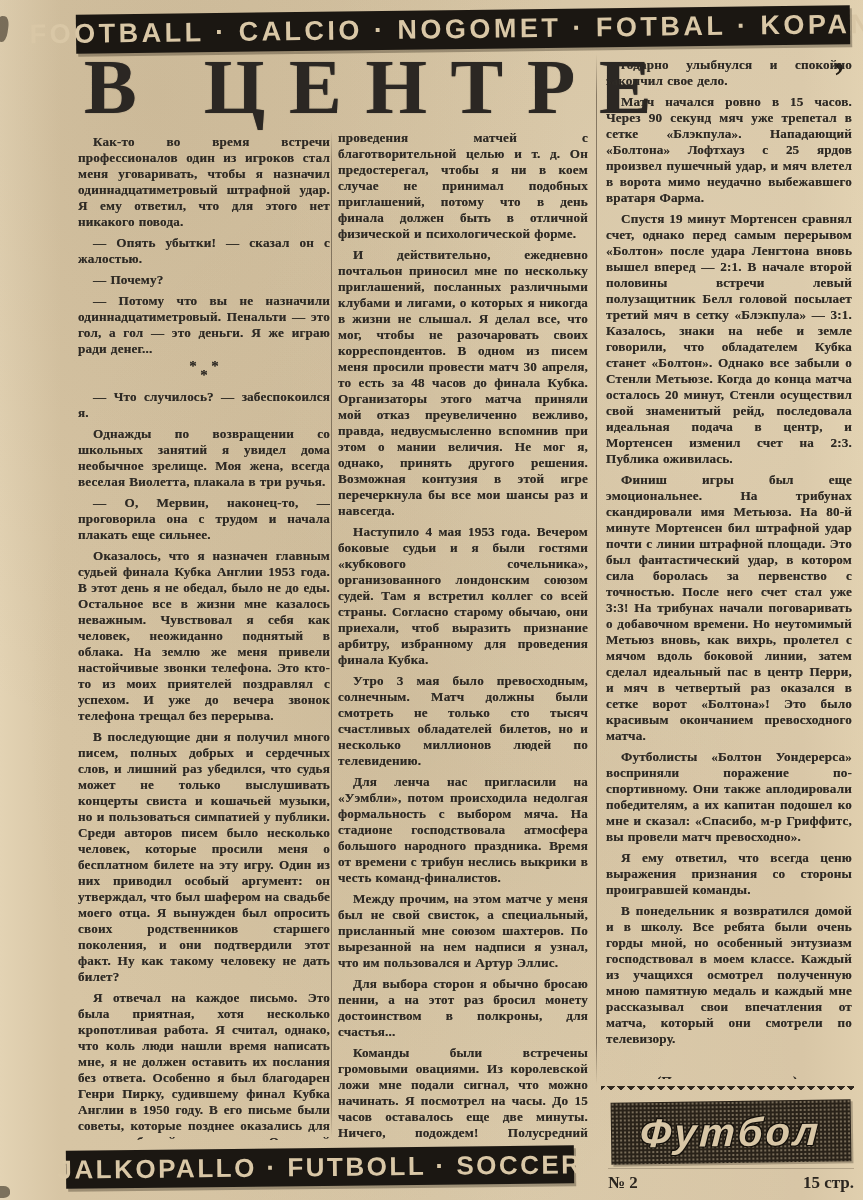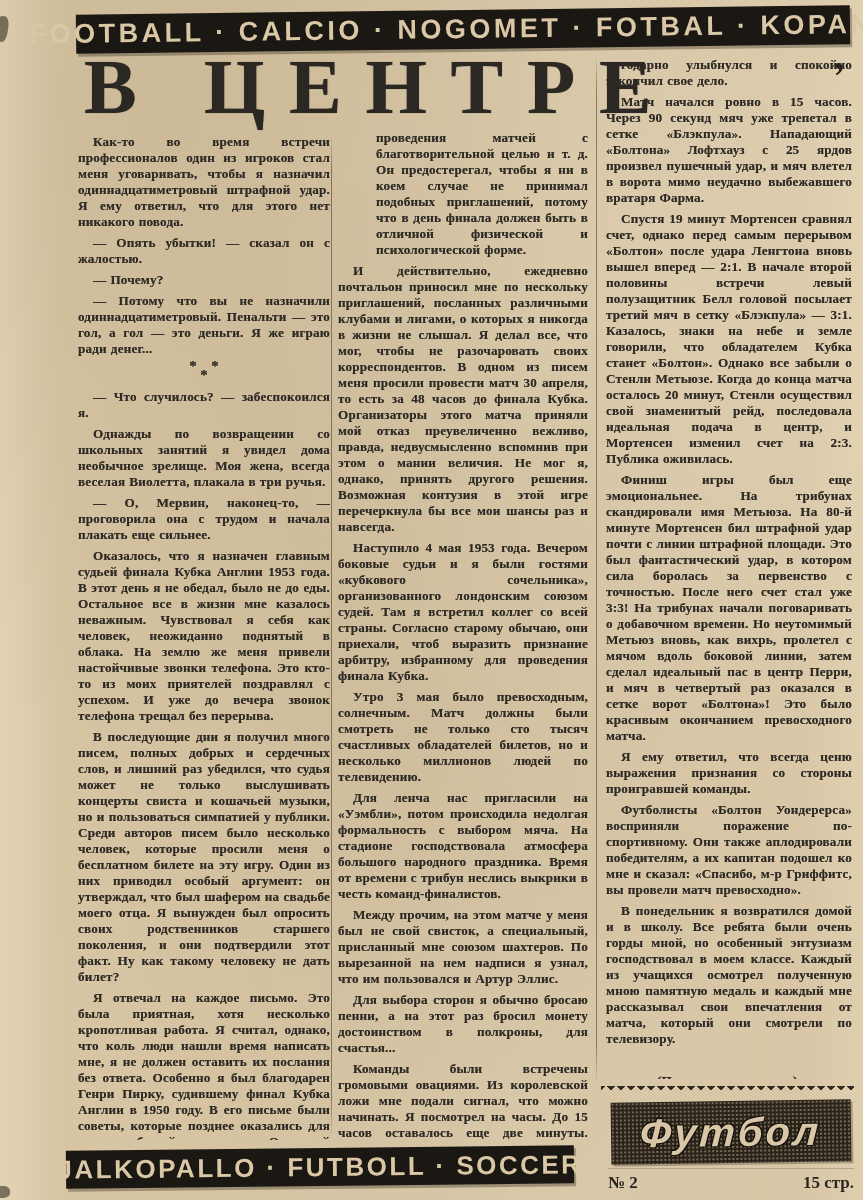--- a/index.html
+++ b/index.html
@@ -43,21 +43,21 @@
   .vrule.r2{left:596px;top:54px;height:1030px;}
 
   .col{
     position:absolute;overflow:hidden;
     font-size:13.2px;line-height:16px;font-weight:700;
     text-align:justify;hyphens:auto;-webkit-hyphens:auto;
     letter-spacing:0.15px;word-spacing:0.6px;
     text-shadow:0 0 0.5px rgba(46,42,37,0.55);
   }
   .col p{margin:0 0 5px 0;text-indent:15px;}
-  .col p.no-indent{text-indent:0;margin-left:38px;}
+  .col p.no-indent{text-indent:0;}
   .col p.center-note{text-align:center;text-indent:0;margin-top:26px;}
   .col1{left:78px;top:134px;width:252px;height:1006px;}
   .col2{left:338px;top:130px;width:250px;height:1010px;}
   .col3{left:606px;top:57px;width:246px;height:1022px;}
 
   .ast-divider{display:flex;flex-direction:column;align-items:center;
     line-height:9px;font-size:15px;letter-spacing:5px;margin:3px 0 9px 0;font-weight:700;}
   .ast-divider div{text-indent:5px;}
 
   .zigzag{
@@ -136,22 +136,22 @@
       <p>Между прочим, на этом матче у меня был не свой свисток, а специальный, присланный мне союзом шахтеров. По вырезанной на нем надписи я узнал, что им пользовался и Артур Эллис.</p>
       <p>Для выбора сторон я обычно бросаю пенни, а на этот раз бросил монету достоинством в полкроны, для счастья...</p>
       <p>Команды были встречены громовыми овациями. Из королевской ложи мне подали сигнал, что можно начинать. Я посмотрел на часы. До 15 часов оставалось еще две минуты. Ничего, подождем! Полусредний «Блэкпула» Ерни Тейлор спешил и нервно зашнуровывал бутсы. Я ему сказал: «Не спеши, еще есть время». В ответ он мне бла-</p>
     </div>
 
   <div class="col col3">
       <p>годарно улыбнулся и спокойно закончил свое дело.</p>
       <p>Матч начался ровно в 15 часов. Через 90 секунд мяч уже трепетал в сетке «Блэкпула». Нападающий «Болтона» Лофтхауз с 25 ярдов произвел пушечный удар, и мяч влетел в ворота мимо неудачно выбежавшего вратаря Фарма.</p>
       <p>Спустя 19 минут Мортенсен сравнял счет, однако перед самым перерывом «Болтон» после удара Ленгтона вновь вышел вперед — 2:1. В начале второй половины встречи левый полузащитник Белл головой посылает третий мяч в сетку «Блэкпула» — 3:1. Казалось, знаки на небе и земле говорили, что обладателем Кубка станет «Болтон». Однако все забыли о Стенли Метьюзе. Когда до конца матча осталось 20 минут, Стенли осуществил свой знаменитый рейд, последовала идеальная подача в центр, и Мортенсен изменил счет на 2:3. Публика оживилась.</p>
       <p>Финиш игры был еще эмоциональнее. На трибунах скандировали имя Метьюза. На 80-й минуте Мортенсен бил штрафной удар почти с линии штрафной площади. Это был фантастический удар, в котором сила боролась за первенство с точностью. После него счет стал уже 3:3! На трибунах начали поговаривать о добавочном времени. Но неутомимый Метьюз вновь, как вихрь, пролетел с мячом вдоль боковой линии, затем сделал идеальный пас в центр Перри, и мяч в четвертый раз оказался в сетке ворот «Болтона»! Это было красивым окончанием превосходного матча.</p>
+      <p>Футболисты «Болтон Уондерерса» восприняли поражение по-спортивному. Они также аплодировали победителям, а их капитан подошел ко мне и сказал: «Спасибо, м-р Гриффитс, вы провели матч превосходно».</p>
       <p>Я ему ответил, что всегда ценю выражения признания со стороны проигравшей команды.</p>
-      <p>Футболисты «Болтон Уондерерса» восприняли поражение по-спортивному. Они также аплодировали победителям, а их капитан подошел ко мне и сказал: «Спасибо, м-р Гриффитс, вы провели матч превосходно».</p>
       <p>В понедельник я возвратился домой и в школу. Все ребята были очень горды мной, но особенный энтузиазм господствовал в моем классе. Каждый из учащихся осмотрел полученную мною памятную медаль и каждый мне рассказывал свои впечатления от матча, который они смотрели по телевизору.</p>
       <p class="center-note">(Продолжение следует).</p>
     </div>
 
   <div class="zigzag"></div>
 
   <div class="logo-box">
     <span class="logo-text">Футбол</span>
   </div>
 

